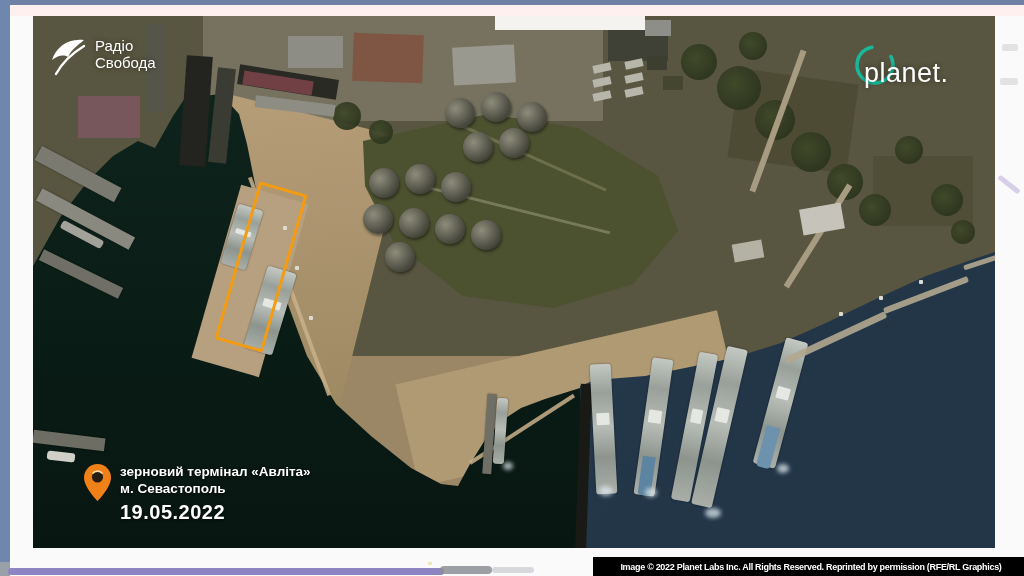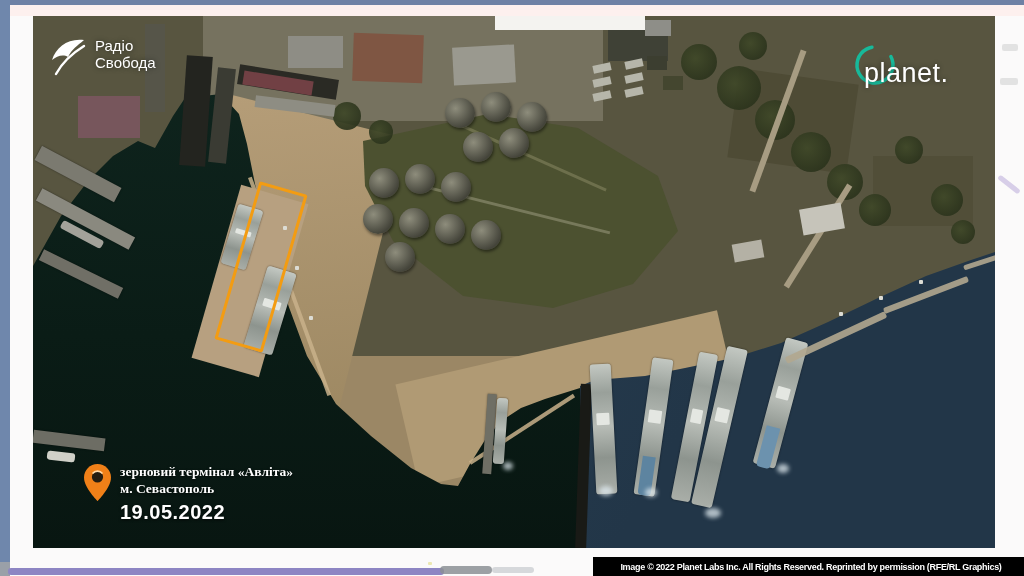--- a/index.html
+++ b/index.html
@@ -38,21 +38,21 @@
   .beach{position:absolute;background:#b1a78f;opacity:.9;border-radius:2px;}
   .speck{position:absolute;width:4px;height:4px;background:#dcdcd4;border-radius:1px;}
   
   #annotation-box{left:203px;top:169px;width:44px;height:158px;border:3px solid #f39c12;transform:rotate(16deg);border-radius:2px;}
   #rfe-logo{left:15px;top:18px;display:flex;align-items:center;gap:7px;}
   #rfe-text{color:#fff;font-size:15px;font-weight:normal;line-height:1.12;text-shadow:0 0 5px rgba(0,0,0,.55);}
   #planet-logo{left:819px;top:26px;width:165px;height:48px;}
   #planet-text{position:absolute;left:12px;top:7px;color:#fff;font-size:27px;letter-spacing:.5px;text-shadow:0 0 5px rgba(0,0,0,.45);margin-top:9px;}
   #caption{left:51px;top:448px;display:flex;align-items:flex-start;gap:9px;}
   #caption-text{color:#fff;text-shadow:0 1px 3px rgba(0,0,0,.7);}
-  .caption-line{font-size:13.5px;font-weight:bold;line-height:1.25;font-family:Liberation Serif, serif;}
+  .caption-line{font-size:13.5px;font-weight:bold;line-height:1.25;}
   #caption-date{font-size:20px;font-weight:bold;margin-top:3px;letter-spacing:.5px;}
   #schemes-logo{left:800px;top:462px;width:162px;text-align:center;opacity:.95;}
   #schemes-title{font-size:36px;font-weight:bold;line-height:1;color:#d3dde6;transform:scaleX(.88);transform-origin:center;white-space:nowrap;text-shadow:0 1px 3px rgba(0,0,0,.6);}
   #schemes-title .initial{color:#96d2b6;}
   #schemes-tagline{margin-top:3px;font-size:10.5px;letter-spacing:2px;color:#79a893;white-space:nowrap;transform:scaleX(.94);transform-origin:center;}
 </style>
 </head>
 <body>
 
 <div id="sat" class="abs">

